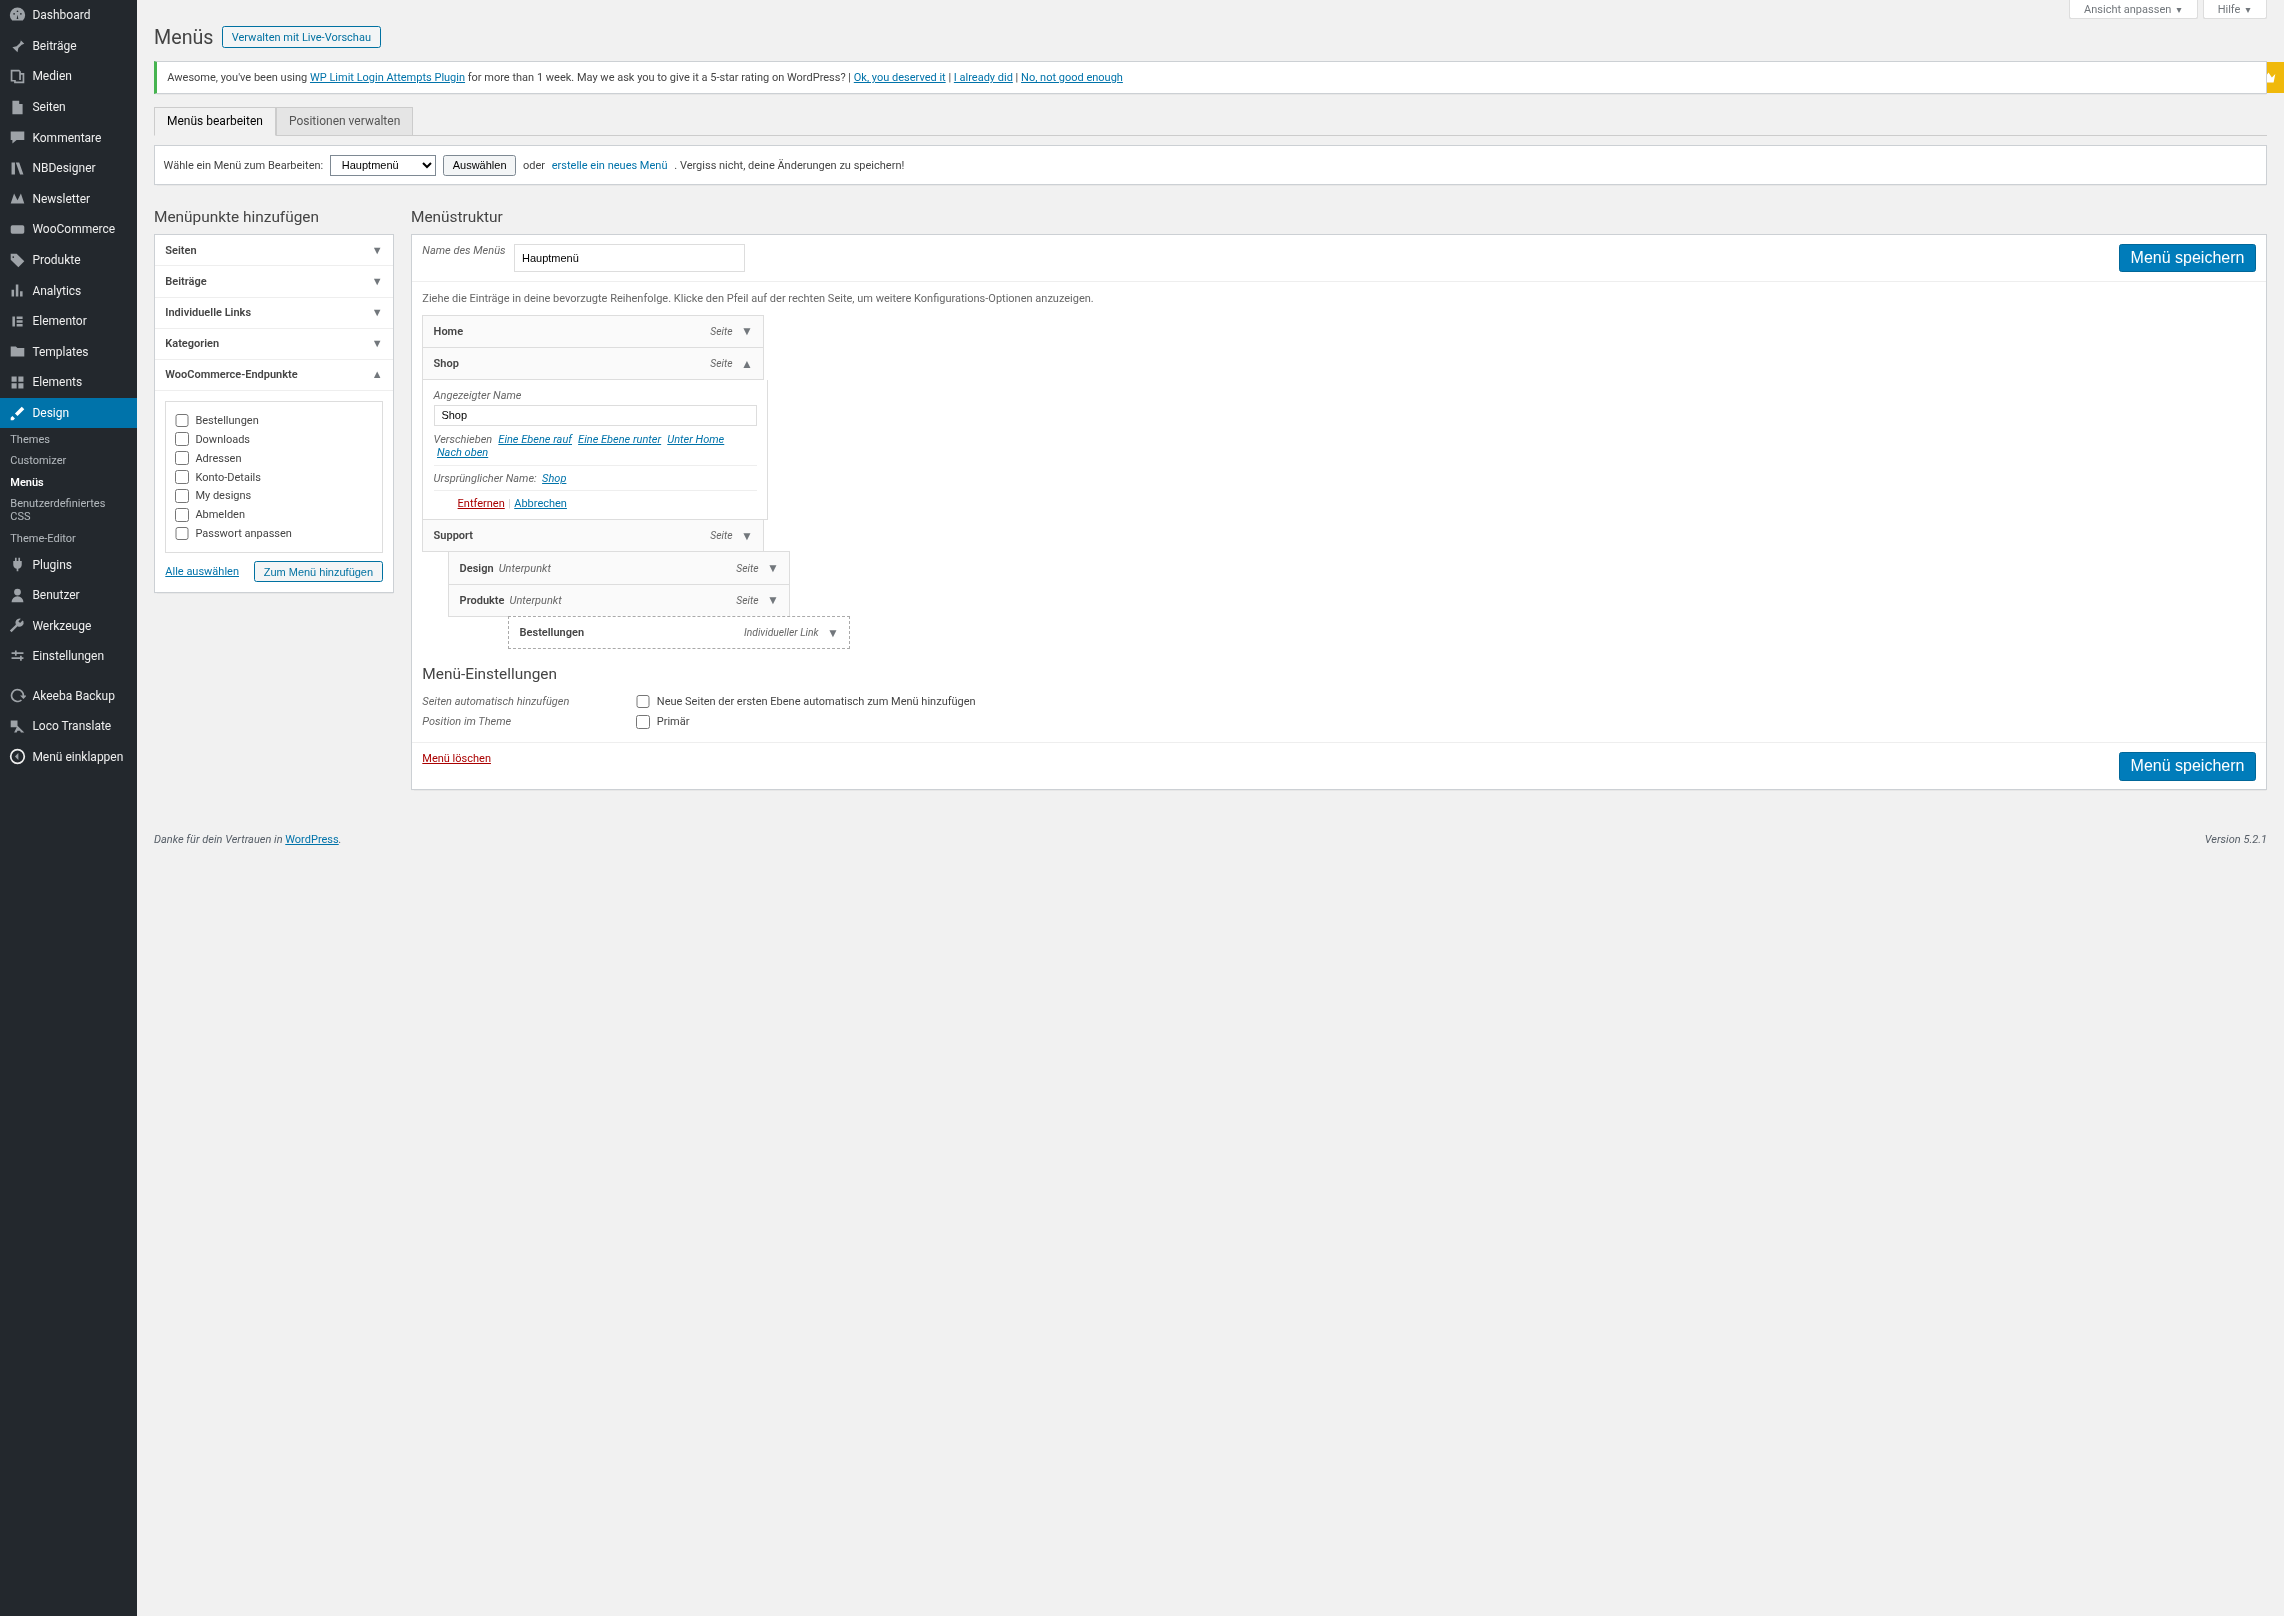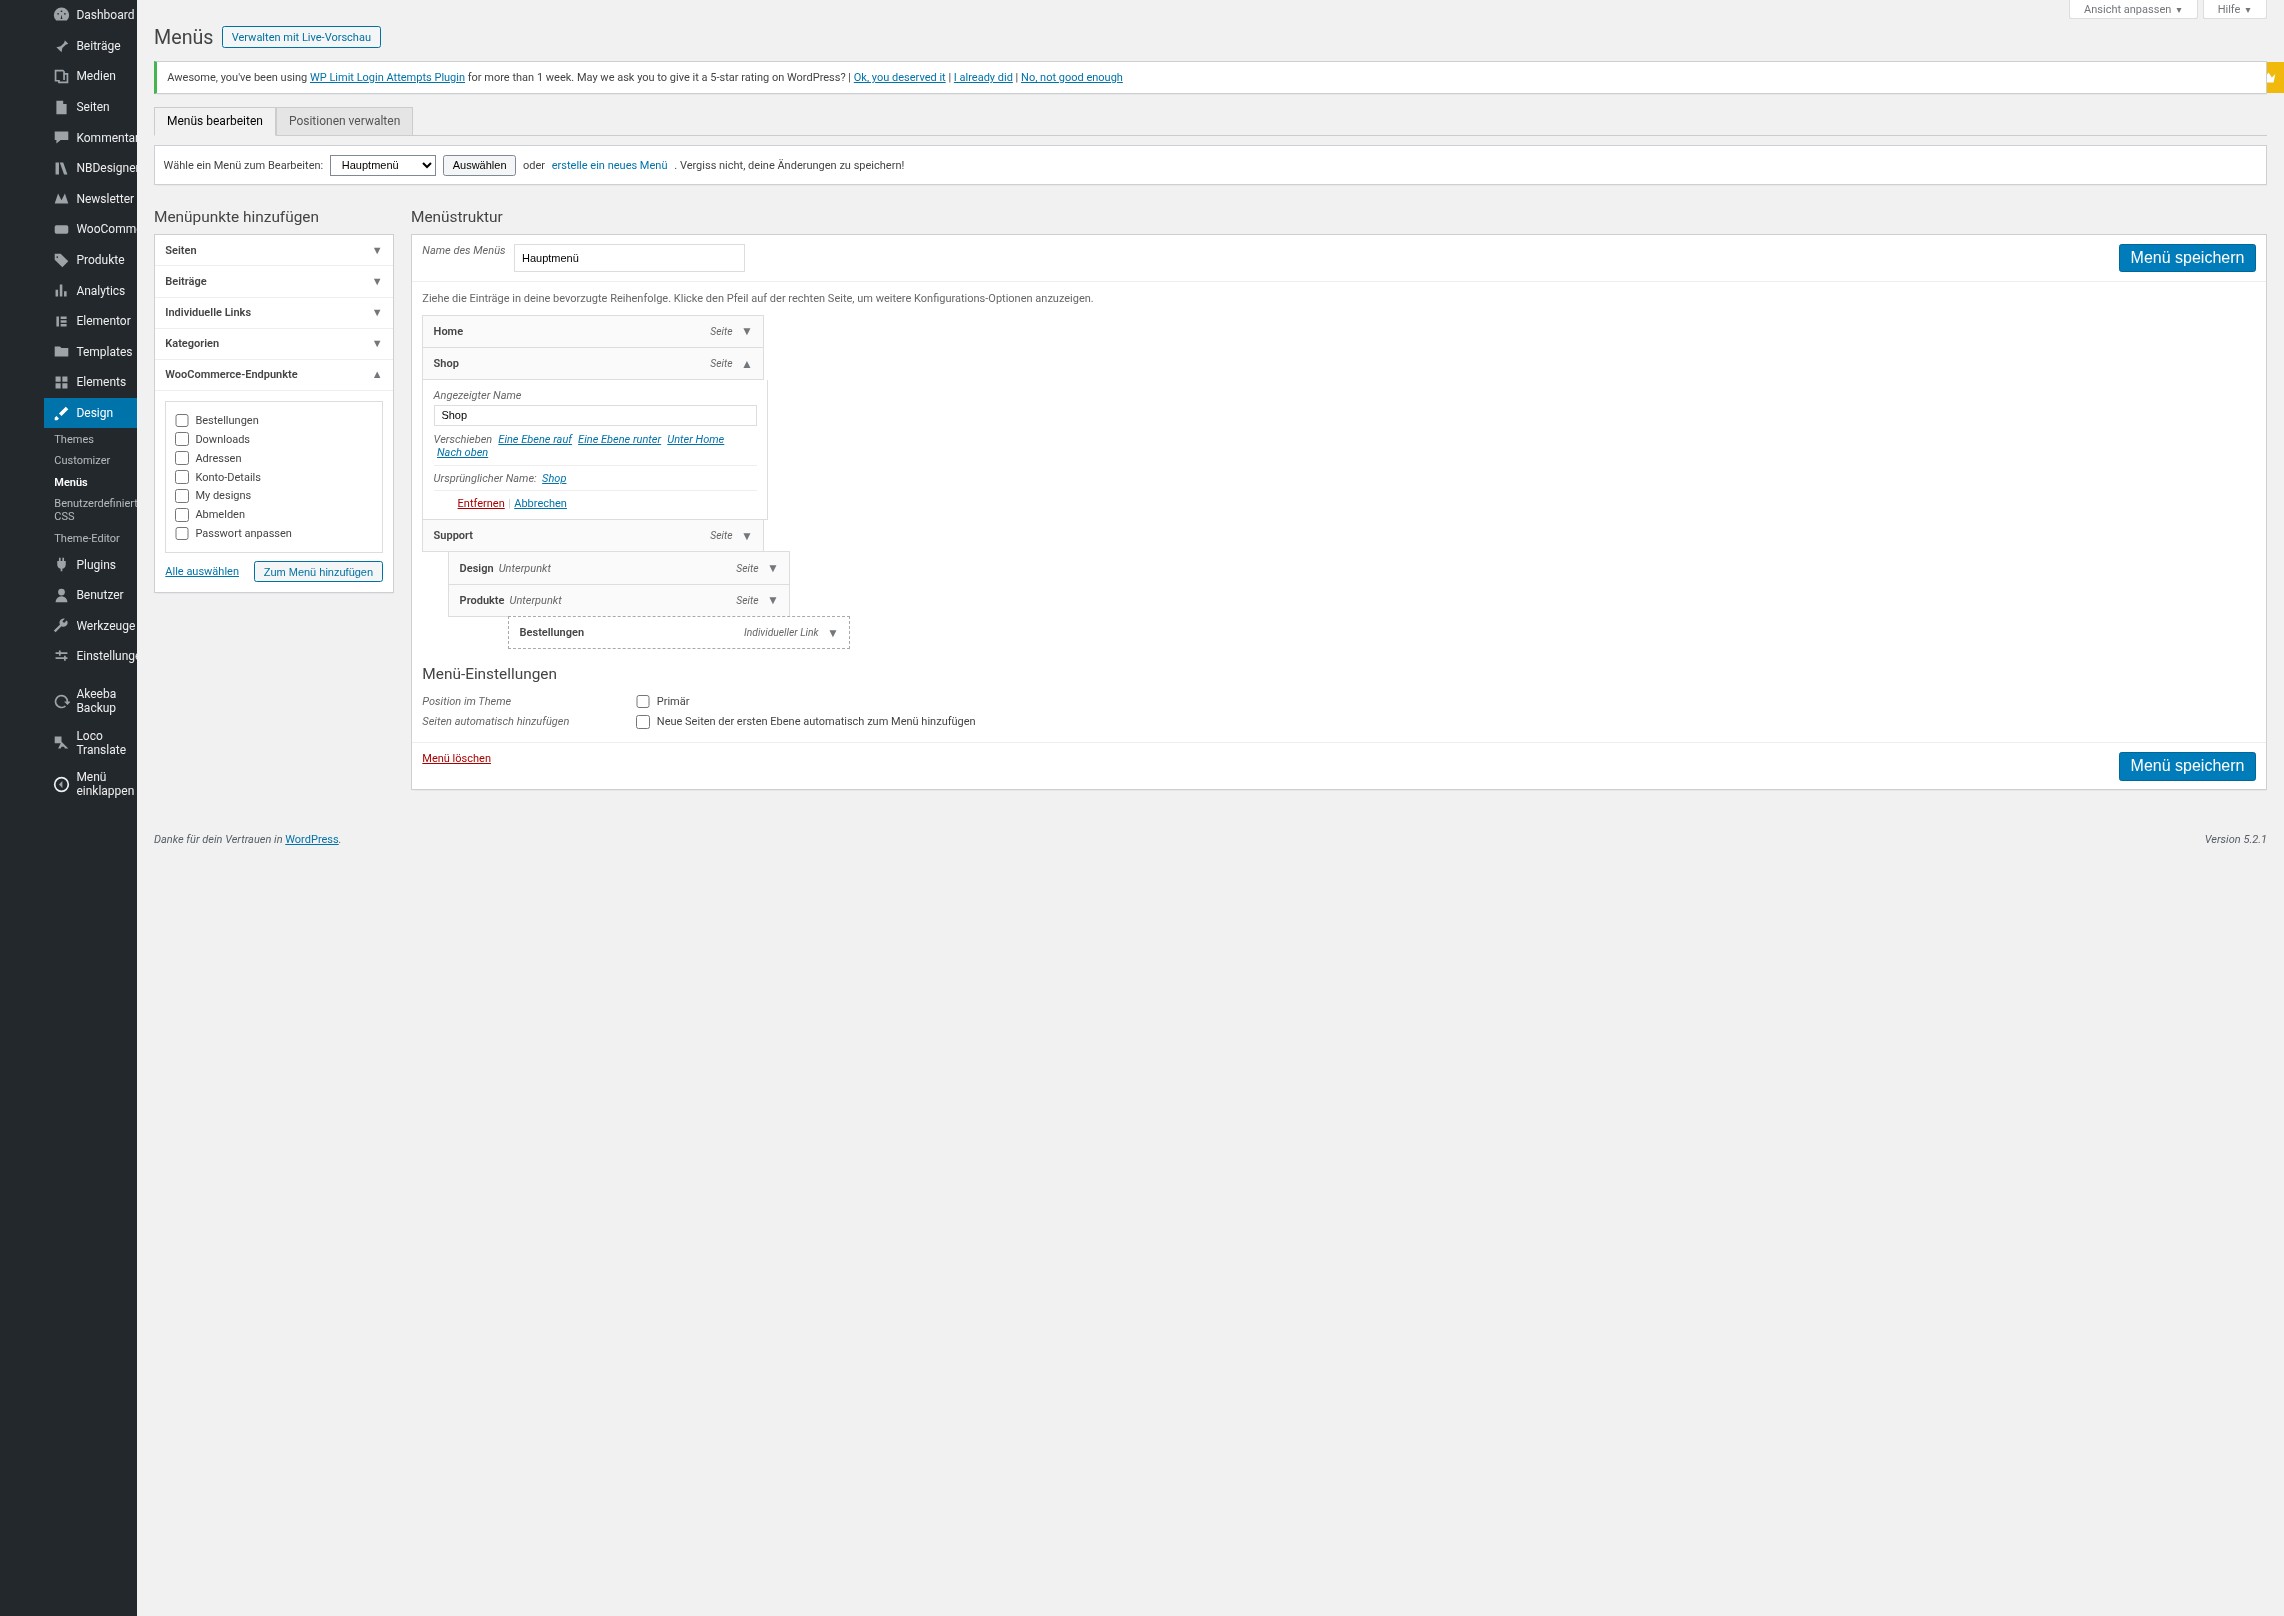--- a/index.html
+++ b/index.html
@@ -1,20 +1,20 @@
 <!DOCTYPE html>
 <html style="font-size:13.7px"><head>
 <meta charset="utf-8">
 <style>
 * { box-sizing: border-box; margin: 0; padding: 0; }
 body { font-family: -apple-system, BlinkMacSystemFont, "Segoe UI", Roboto, sans-serif; font-size: 11px; color: #444; background: #f1f1f1; }
 a { color: #0073aa; text-decoration: none; }
 
 #adminmenu { position: fixed; left: 0; top: 0; bottom: 0; width: 137px; background: #23282d; overflow-y: auto; }
-#adminmenu ul { list-style: none; margin-left: 44px; }
+#adminmenu ul { list-style: none; }
 #adminmenu li.menu-top { display: flex; align-items: center; padding: 6.8px 8.6px; color: #eee; cursor: pointer; font-size: 12px; }
 #adminmenu li.menu-top.current { background: #0073aa; color: #fff; position: relative; }
 #adminmenu li.menu-top.current::after { content: ""; position: absolute; right: -6.8px; top: 50%; margin-top: -6.8px; border: 6.8px solid transparent; border-right-color: #f1f1f1; }
 #adminmenu li.menu-top .dashicon { width: 17px; height: 17px; margin-right: 6.8px; fill: rgba(240,245,250,.6); flex-shrink: 0; }
 #adminmenu li.menu-top.current .dashicon { fill: #fff; }
 #adminmenu li.submenu-item { padding: 4.3px 10.3px; color: rgba(240,245,250,.7); cursor: pointer; font-size: 11px; }
 #adminmenu li.submenu-item.current { color: #fff; font-weight: 600; }
 #adminmenu .newsletter-icon { fill: #d63638; }
 
 #wpcontent { margin-left: 137px; padding: 0; }
@@ -414,33 +414,33 @@
 <div class="bar">
                   <span class="title">Bestellungen</span>
                   <span class="type">Individueller Link</span>
                   <span class="toggle">▼</span>
                 </div>
 </div>
 
 <div class="menu-settings">
 <h3>Menü-Einstellungen</h3>
 <div class="setting-row">
+<span class="slabel">Seiten automatisch hinzufügen</span>
+<label>
+                    <input type="checkbox" style="">
+                    <span>Neue Seiten der ersten Ebene automatisch zum Menü hinzufügen</span>
+                  </label>
+</div>
+<div class="setting-row">
 <span class="slabel">Position im Theme</span>
 <label>
                     <input type="checkbox" style="">
                     <span>Primär</span>
                   </label>
 </div>
-<div class="setting-row">
-<span class="slabel">Seiten automatisch hinzufügen</span>
-<label>
-                    <input type="checkbox" style="">
-                    <span>Neue Seiten der ersten Ebene automatisch zum Menü hinzufügen</span>
-                  </label>
-</div>
 </div>
 
 </div>
 
 <div class="footer">
 <a class="delete-menu">Menü löschen</a>
 <button class="button-primary">Menü speichern</button>
 </div>
 
 </div>

